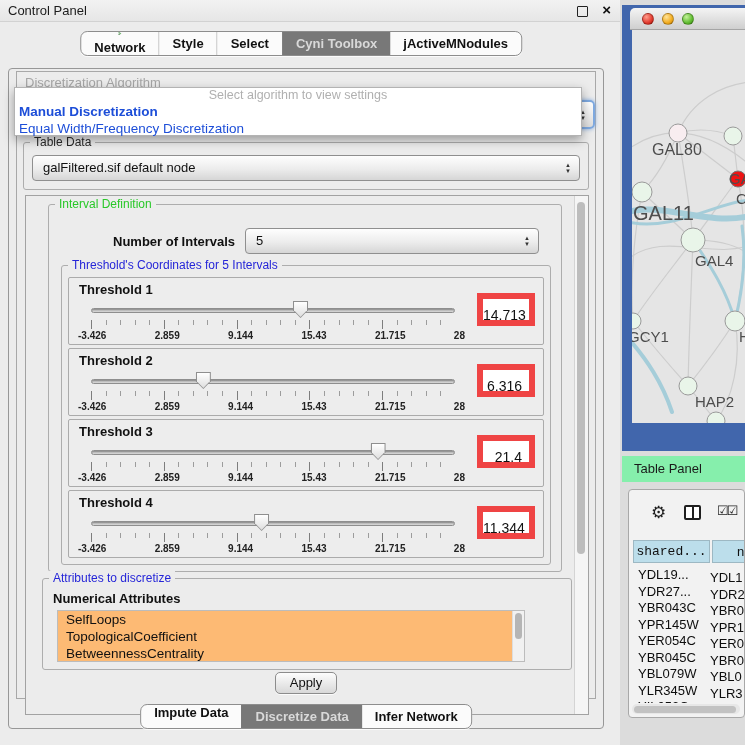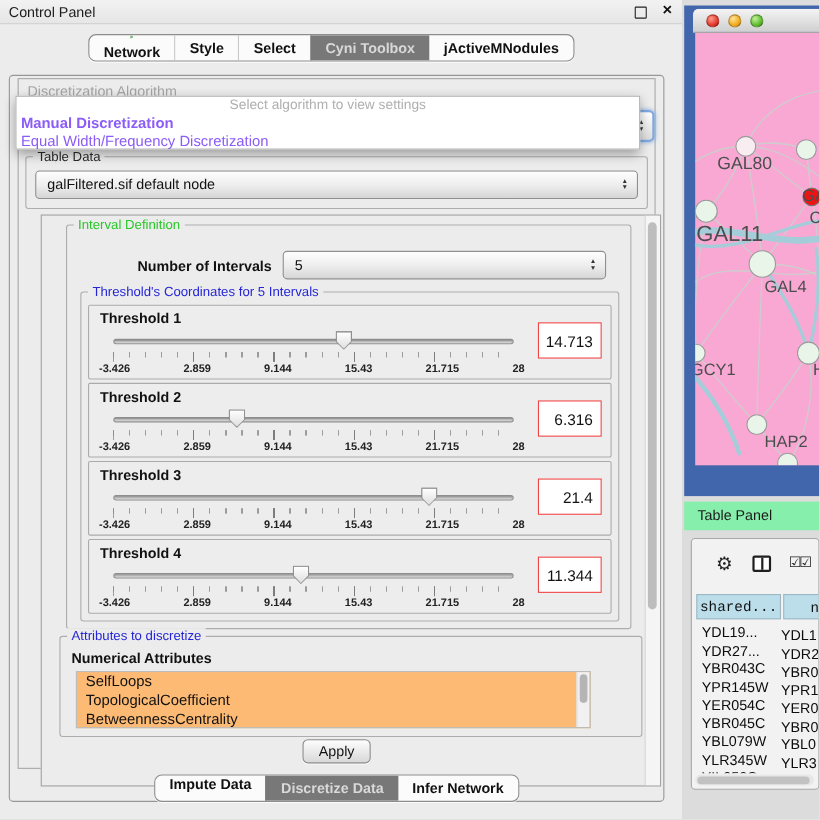--- a/index.html
+++ b/index.html
@@ -28,73 +28,73 @@
 
   .alg-title { position:absolute; left:8px; top:3px; font-size:13px; color:#a5a5a5; }
   .combo { position:relative; border:1px solid #8f8f8f; border-radius:4px; background:linear-gradient(#fefefe 0%,#ececec 55%,#d6d6d6 100%); font-size:13px; color:#111; line-height:24px; padding-left:10px; cursor:pointer; overflow:hidden; white-space:nowrap; }
   .combo::after { content:"▲\A▼"; white-space:pre; position:absolute; right:8px; top:50%; transform:translateY(-50%); font-size:6px; line-height:6px; color:#333; text-align:center; }
   .alg-combo-focus { position:absolute; left:526px; top:28px; width:52px; height:29px; border-radius:5px; border:2px solid var(--focus-ring,#7ea9e0); box-shadow:0 0 4px var(--focus-ring,#7ea9e0); background:linear-gradient(#fff,#dcdcdc); }
   .alg-combo-focus::after { content:"▲\A▼"; white-space:pre; position:absolute; right:7px; top:50%; transform:translateY(-50%); font-size:6px; line-height:6px; color:#333; }
 
   
   .popup { position:absolute; left:14px; top:87px; width:568px; height:49px; background:#fff; border:1px solid #b3b3b3; box-shadow:0 4px 10px rgba(0,0,0,.35); z-index:30; }
   .popup .hint { height:15px; text-align:center; font-size:12.5px; color:#b0b0b0; line-height:15px; overflow:hidden; }
-  .popup .opt { font-size:13.5px; color:#8b5cf6; padding-left:4px; line-height:17px; cursor:pointer; }
+  .popup .opt { font-size:13.5px; color:#1d4ed8; padding-left:4px; line-height:17px; cursor:pointer; }
   .popup .opt.first { font-weight:bold; }
 
   
   .group { position:absolute; border:1px solid #adadad; border-radius:3px; }
   .group-label { position:absolute; top:-8px; left:6px; background:#ececec; padding:0 4px; font-size:12px; color:#2a2a2a; white-space:nowrap; }
   .group-label.green { color:var(--group-title-green,#29c829); }
   .group-label.blue { color:var(--group-title-blue,#2525d8); }
 
   .tabledata-group { left:6px; top:70px; width:566px; height:48px; }
   .tabledata-combo { position:absolute; left:8px; right:8px; top:12px; height:26px; }
 
-  .scrollpane { position:absolute; left:8px; top:123px; width:564px; height:520px; border:1px solid #a2a2a2; background:#ececec; overflow:hidden;margin-left:12px; }
+  .scrollpane { position:absolute; left:8px; top:123px; width:564px; height:520px; border:1px solid #a2a2a2; background:#ececec; overflow:hidden; }
   .v-scrollbar { position:absolute; right:0; top:0; bottom:0; width:14px; background:#f5f5f5; border-left:1px solid #d4d4d4; }
   .v-scrollbar .thumb-v { position:absolute; left:2px; top:6px; width:8px; height:352px; background:#bdbdbd; border-radius:5px; }
 
   .iv-group { left:22px; top:8px; width:514px; height:368px; }
   .ni-label { position:absolute; left:64px; top:29px; font-size:13px; font-weight:bold; color:#111; }
   .ni-combo { position:absolute; left:196px; top:23px; width:294px; height:26px; }
 
   .thr-group { left:12px; top:60px; width:490px; height:300px; }
   .thresholds { position:absolute; left:6px; right:6px; top:11px; }
   .threshold-panel { position:relative; height:68px; margin-bottom:3px; border:1px solid #ababab; border-radius:2px; background:#ededed; }
   .th-label { position:absolute; left:10px; top:4px; font-size:13px; font-weight:bold; color:#111; }
   .slider { position:absolute; left:22px; right:88px; top:24px; height:40px; }
   .groove { position:absolute; left:0; right:0; top:6px; height:5px; background:linear-gradient(#a6a6a6,#dadada); border:1px solid #8e8e8e; border-radius:3px; box-shadow:inset 0 1px 1px rgba(0,0,0,.15); }
   .thumb { position:absolute; top:-1px; width:15px; height:17px; clip-path:polygon(0 0,100% 0,100% 55%,50% 100%,0 55%); background:#8f8f8f; filter:drop-shadow(0 1px 1px rgba(0,0,0,.25)); }
   .thumb::before { content:""; position:absolute; inset:1px; clip-path:polygon(0 0,100% 0,100% 55%,50% 100%,0 55%); background:linear-gradient(#ffffff,#dedede); }
   .ticks { position:absolute; left:0; right:0; top:18px; height:9px;
     background:
       repeating-linear-gradient(90deg,#7d7d7d 0 1px,transparent 1px 20%) 0 0/100% 9px no-repeat,
       repeating-linear-gradient(90deg,#9c9c9c 0 1px,transparent 1px 4%) 0 0/100% 5px no-repeat; }
   .tick-labels { position:absolute; left:-13px; right:-10px; top:28px; display:flex; justify-content:space-between; font-size:10px; font-weight:bold; color:#222; }
-  .th-value { position:absolute; right:8px; top:15px; width:58px; height:33px; background:#fff; border:1px solid #ef4444; font-size:14px; color:#111; text-align:right; padding:8px 7px 0 0; }
+  .th-value { position:absolute; right:8px; top:15px; width:58px; height:33px; background:#fff; border:6px solid #ef4444; font-size:14px; color:#111; text-align:right; padding:8px 7px 0 0; }
 
   .attr-group { left:16px; top:382px; width:530px; height:92px; }
   .attr-sub { position:absolute; left:10px; top:12px; font-size:13px; font-weight:bold; color:#111; }
   .attr-list { position:absolute; left:14px; top:31px; width:468px; height:52px; background:#fdba74; border:1px solid #bcbcbc; overflow:hidden; }
   .attr-item { font-size:13.5px; color:#111; padding-left:8px; line-height:17px; cursor:pointer; white-space:nowrap; }
   .list-scrollbar { position:absolute; right:0; top:0; bottom:0; width:12px; background:#f1f1f1; border-left:1px solid #ddd; }
   .list-scrollbar .thumb-v2 { position:absolute; left:2px; top:2px; width:7px; height:26px; background:#b5b5b5; border-radius:4px; }
 
   .apply-btn { position:absolute; left:50%; top:600px; transform:translateX(-50%); width:62px; height:22px; border:1px solid #8c8c8c; border-radius:5px; background:linear-gradient(#fdfdfd,#d8d8d8); font-size:13px; color:#111; text-align:center; line-height:20px; cursor:pointer; box-shadow:0 1px 0 rgba(255,255,255,.8); }
 
   
   .net-window { position:absolute; left:622px; top:5px; width:123px; height:446px; background:var(--frame-blue,#4166ac); }
   .net-titlebar { position:absolute; left:8px; top:3px; right:0; height:22px; background:linear-gradient(#f4f4f4,#cfcfcf); border-bottom:1px solid #a5a5a5; border-top-left-radius:5px; }
   .lights { position:absolute; left:12px; top:5px; display:flex; gap:8px; }
   .light { width:12px; height:12px; border-radius:50%; border:1px solid rgba(0,0,0,.25); cursor:pointer; }
   .light.red { background:radial-gradient(circle at 35% 30%, #ff9d8d, #e23c30 60%, #a81208); }
   .light.yellow { background:radial-gradient(circle at 35% 30%, #ffe49a, #f2ac20 60%, #c07d08); }
   .light.green { background:radial-gradient(circle at 35% 30%, #c4f29b, #62bd33 60%, #3d8c12); }
-  .net-canvas { position:absolute; left:10px; top:25px; right:0; bottom:28px; background:#f9a8d4; overflow:hidden; }
+  .net-canvas { position:absolute; left:10px; top:25px; right:0; bottom:28px; background:#e5e5e5; overflow:hidden; }
   .net-canvas svg { position:absolute; left:0; top:0; }
   .net-label { position:absolute; font-size:15px; color:#4d4d4d; white-space:nowrap; }
 
   
   .tp-header { position:absolute; left:622px; top:456px; width:123px; height:26px; background:#86efac; }
   .tp-header span { position:absolute; left:12px; top:5px; font-size:13px; color:#1a1a1a; }
   .table-panel { position:absolute; left:628px; top:489px; width:117px; height:229px; background:#f2f2f2; border:1px solid #a8a8a8; border-radius:4px; overflow:hidden; }
   .tp-toolbar { position:absolute; left:0; top:0; right:0; height:46px; }
   .gear-ic { position:absolute; left:22px; top:12px; font-size:17px; color:#1f1f1f; cursor:pointer; }
   .col-ic { position:absolute; left:55px; top:15px; width:17px; height:15px; border:2px solid #1f1f1f; border-radius:2px; background:#fff; cursor:pointer; }

